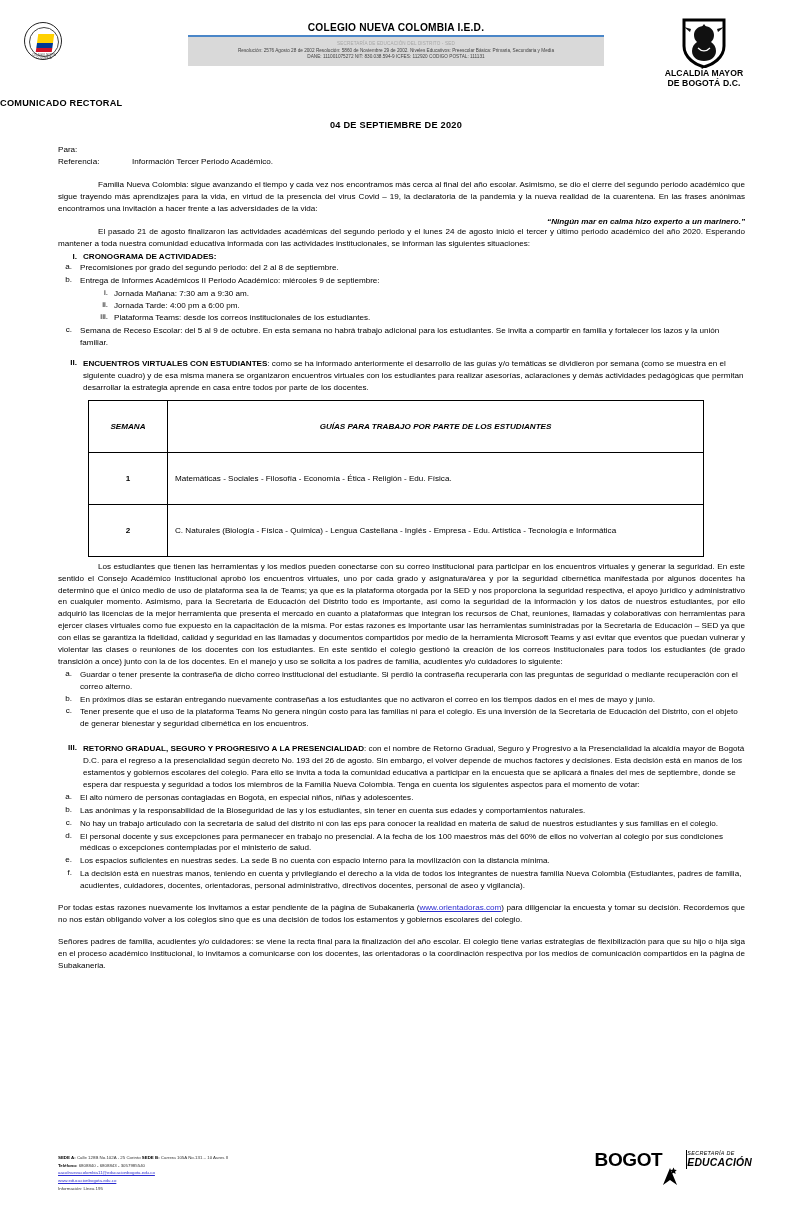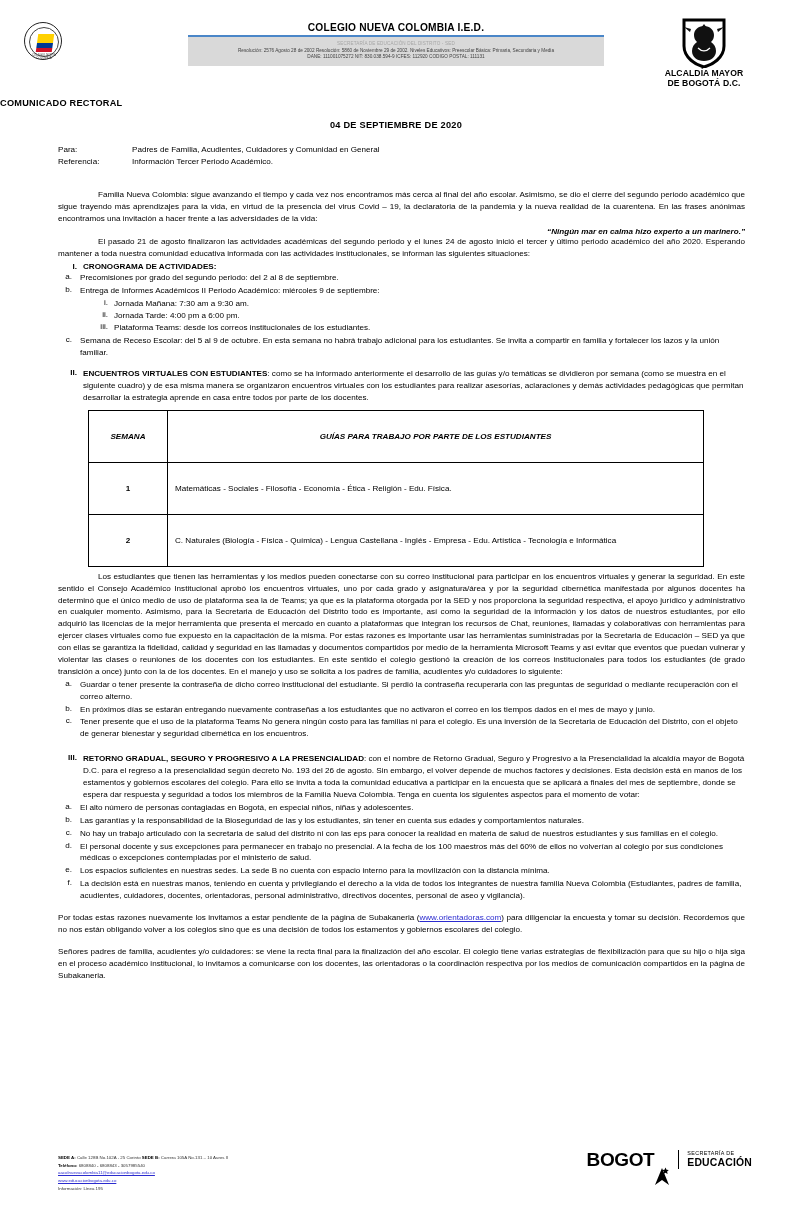--- a/index.html
+++ b/index.html
@@ -139,21 +139,21 @@
   .meta-row { display: flex; }
   .meta-label { width: 74px; flex: 0 0 74px; }
   .meta-val { flex: 1; }
 
   p.para {
     text-align: justify;
     line-height: 1.47;
     margin: 0;
     font-size: 8.1px;
   }
-  p.para.first { margin-top: 21px; text-indent: 40px; }
+  p.para.first { margin-top: 11px; text-indent: 40px; }
   p.para.indent { text-indent: 40px; }
 
   .quote {
     text-align: right;
     font-style: italic;
     font-weight: bold;
     font-size: 8.1px;
     margin-top: 2px;
   }
 
@@ -279,22 +279,22 @@
   .bogota-word {
     font-size: 19px;
     font-weight: bold;
     letter-spacing: -0.4px;
     line-height: 1;
     display: flex;
     align-items: flex-end;
   }
   .sec-edu {
     border-left: 1px solid #000;
-    padding-left: 8px;
     line-height: 1.15;
+    font-style: italic;
   }
   .sec-edu .s1 { font-size: 5.4px; letter-spacing: .35px; }
   .sec-edu .s2 { font-size: 10.4px; font-weight: bold; letter-spacing: .2px; }
 
   .spacer-10 { height: 10px; }
   .spacer-6 { height: 6px; }
 </style>
 </head>
 <body>
 
@@ -342,21 +342,20 @@
   </div>
 
   <div class="doc-title">COMUNICADO RECTORAL</div>
   <div class="doc-date">04 DE SEPTIEMBRE DE 2020</div>
 
   <div class="content">
 
     <div class="meta">
       <div class="meta-row">
         <div class="meta-label">Para:</div>
-        <div class="meta-val">Padres de Familia, Acudientes, Cuidadores y Comunidad en General</div>
       </div>
       <div class="meta-row">
         <div class="meta-label">Referencia:</div>
         <div class="meta-val">Información Tercer Periodo Académico.</div>
       </div>
     </div>
 
     <p class="para first">Familia Nueva Colombia: sigue avanzando el tiempo y cada vez nos encontramos más cerca al final del año escolar.  Asimismo, se dio el cierre del segundo periodo académico que sigue trayendo más aprendizajes para la vida, en virtud de la presencia del virus Covid – 19, la declaratoria de la pandemia y la nueva realidad de la cuarentena.  En las frases anónimas encontramos una invitación a hacer frente a las adversidades de la vida:</p>
     <div class="quote">“Ningún mar en calma hizo experto a un marinero.”</div>
     <p class="para indent">El pasado 21 de agosto finalizaron las actividades académicas del segundo periodo y el lunes 24 de agosto inició el tercer y último periodo académico del año 2020.  Esperando mantener a toda nuestra comunidad educativa informada con las actividades institucionales, se informan las siguientes situaciones:</p>
@@ -455,21 +454,21 @@
       </li>
     </ol>
 
     <ol class="alpha list-indent-b">
       <li>
         <span class="marker">a.</span>
         <span class="li-text">El alto número de personas contagiadas en Bogotá, en especial niños, niñas y adolescentes.</span>
       </li>
       <li>
         <span class="marker">b.</span>
-        <span class="li-text">Las garantías y la responsabilidad de la Bioseguridad de las y los estudiantes, sin tener en cuenta sus edades y comportamientos naturales.</span>
+        <span class="li-text">Las anónimas y la responsabilidad de la Bioseguridad de las y los estudiantes, sin tener en cuenta sus edades y comportamientos naturales.</span>
       </li>
       <li>
         <span class="marker">c.</span>
         <span class="li-text">No hay un trabajo articulado con la secretaria de salud del distrito ni con las eps para conocer la realidad en materia de salud de nuestros estudiantes y sus familias en el colegio.</span>
       </li>
       <li>
         <span class="marker">d.</span>
         <span class="li-text">El personal docente y sus excepciones para permanecer en trabajo no presencial.  A la fecha de los 100 maestros más del 60% de ellos  no volverían al colegio por sus condiciones médicas o excepciones contempladas por el ministerio de salud.</span>
       </li>
       <li>

